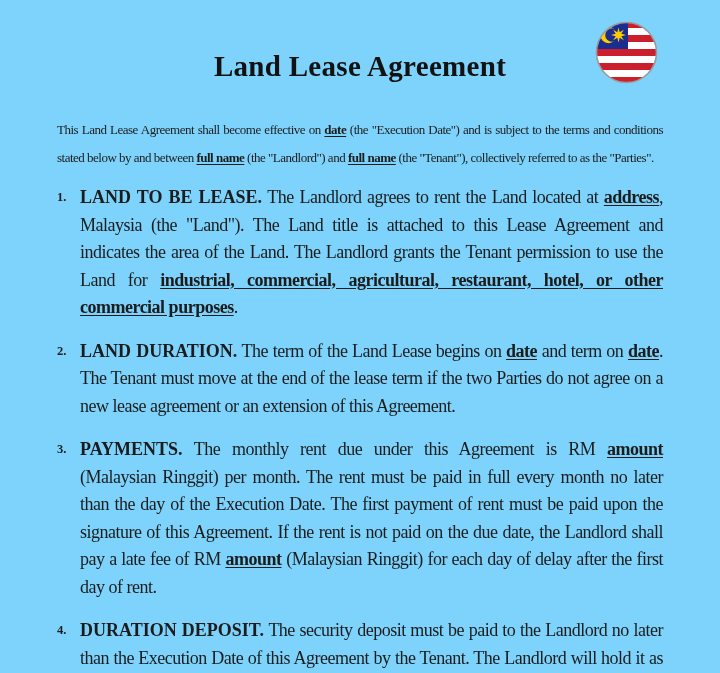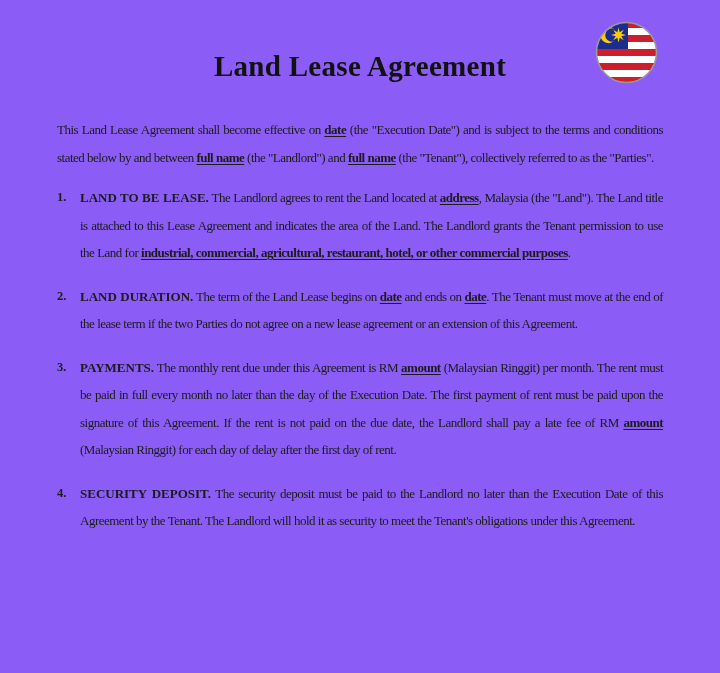--- a/index.html
+++ b/index.html
@@ -1,21 +1,21 @@
 <!DOCTYPE html>
 <html><head>
 <meta charset="utf-8">
 <style>
   html, body { margin: 0; padding: 0; background: #ffffff; }
   body {
     width: 720px; height: 673px;
     font-family: "Liberation Serif", serif;
     color: #1c1c1c;
   }
-  .doc { position: relative; width: 720px; height: 673px; overflow: hidden; background: #8b5cf6; }
+  .doc { position: relative; width: 720px; height: 673px; overflow: hidden; background: #7dd3fc; }
   .title {
     margin: 0; padding-top: 50px;
     text-align: center;
     font-size: 29px; font-weight: bold; letter-spacing: 0.3px;
     color: #121212;
   }
   .flag {
     position: absolute; top: 21px; left: 595px;
     width: 63px; height: 63px;
   }
@@ -27,21 +27,21 @@
   }
   .sections { margin-top: 13px; }
   .section { position: relative; padding-left: 23px; }
   .section + .section { margin-top: 16px; }
   .num {
     position: absolute; left: 0; top: 0;
     font-weight: bold; font-size: 12.5px; line-height: 27.5px; letter-spacing: 0;
   }
   .body {
     margin: 0;
-    font-size: 13px; line-height: 27.5px;
+    font-size: 18px; line-height: 27.5px;
     text-align: justify; letter-spacing: -0.5px;
   }
   .heading { font-weight: bold; letter-spacing: 0; }
   .bu { font-weight: bold; text-decoration: underline; text-underline-offset: 2px; }
 </style>
 </head>
 <body>
 
 <div class="doc">
 
@@ -74,28 +74,28 @@
 
     <div class="sections">
 
       <div class="section">
         <span class="num">1.</span>
         <p class="body"><span class="heading">LAND TO BE LEASE.</span><span><span> The Landlord agrees to rent the Land located at </span><span class="bu">address</span><span>, Malaysia (the "Land"). The Land title is attached to this Lease Agreement and indicates the area of the Land. The Landlord grants the Tenant permission to use the Land for </span><span class="bu">industrial, commercial, agricultural, restaurant, hotel, or other commercial purposes</span><span>.</span></span></p>
       </div>
 
       <div class="section">
         <span class="num">2.</span>
-        <p class="body"><span class="heading">LAND DURATION.</span><span><span> The term of the Land Lease begins on </span><span class="bu">date</span><span> and ends on </span><span class="bu">date</span><span>. The Tenant must move at the end of the lease term if the two Parties do not agree on a new lease agreement or an extension of this Agreement.</span></span></p>
+        <p class="body"><span class="heading">LAND DURATION.</span><span><span> The term of the Land Lease begins on </span><span class="bu">date</span><span> and term on </span><span class="bu">date</span><span>. The Tenant must move at the end of the lease term if the two Parties do not agree on a new lease agreement or an extension of this Agreement.</span></span></p>
       </div>
 
       <div class="section">
         <span class="num">3.</span>
         <p class="body"><span class="heading">PAYMENTS.</span><span><span> The monthly rent due under this Agreement is RM </span><span class="bu">amount</span><span> (Malaysian Ringgit) per month. The rent must be paid in full every month no later than the day of the Execution Date. The first payment of rent must be paid upon the signature of this Agreement. If the rent is not paid on the due date, the Landlord shall pay a late fee of RM </span><span class="bu">amount</span><span> (Malaysian Ringgit) for each day of delay after the first day of rent.</span></span></p>
       </div>
 
       <div class="section">
         <span class="num">4.</span>
-        <p class="body"><span class="heading">SECURITY DEPOSIT.</span><span><span> The security deposit must be paid to the Landlord no later than the Execution Date of this Agreement by the Tenant. The Landlord will hold it as security to meet the Tenant's obligations under this Agreement.</span></span></p>
+        <p class="body"><span class="heading">DURATION DEPOSIT.</span><span><span> The security deposit must be paid to the Landlord no later than the Execution Date of this Agreement by the Tenant. The Landlord will hold it as security to meet the Tenant's obligations under this Agreement.</span></span></p>
       </div>
 
     </div>
   </div>
 </div>
 
 </body></html>

